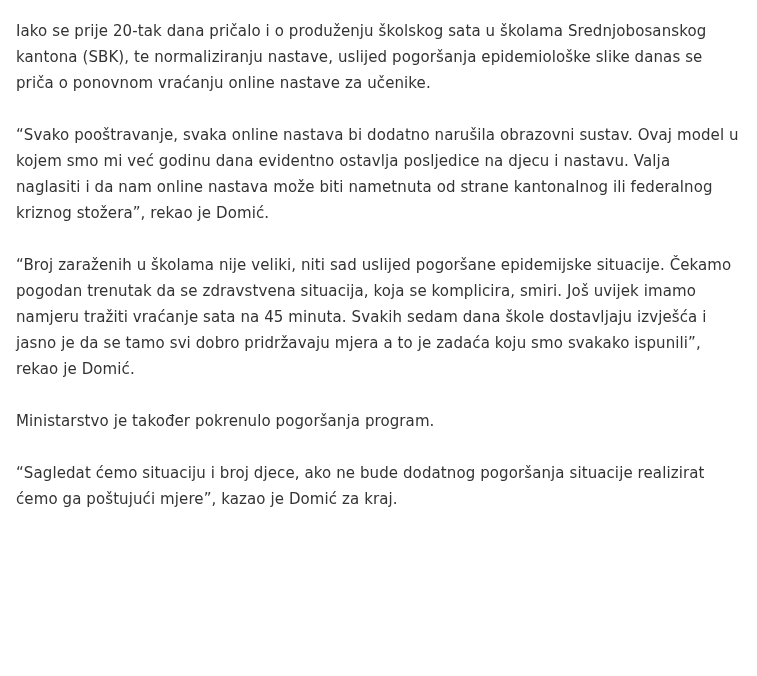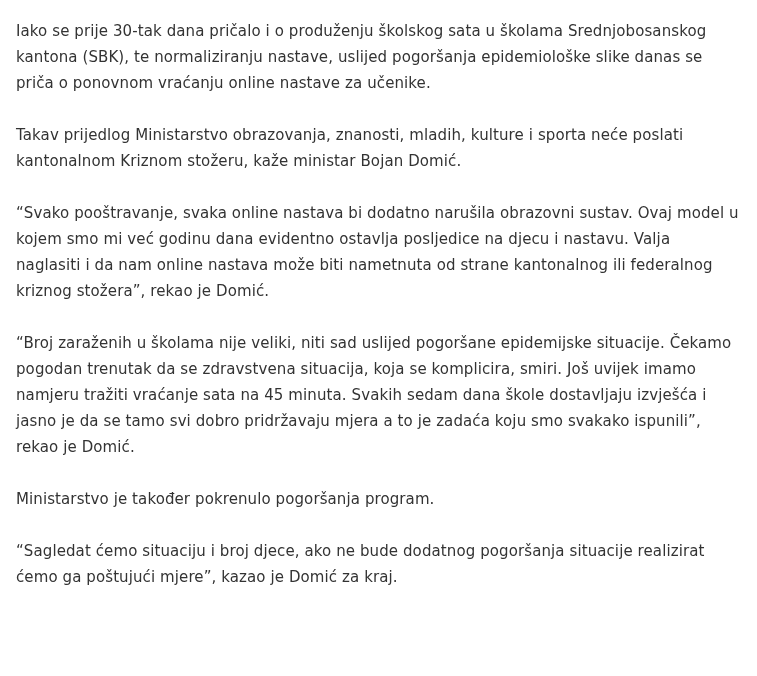--- a/index.html
+++ b/index.html
@@ -22,19 +22,18 @@
     text-align: left;
   }
   .article-body p:last-child {
     margin-bottom: 16px;
   }
 </style>
 </head>
 <body>
 
 <div class="article-body">
-  <p>Iako se prije 30-tak dana pričalo i o produženju školskog sata u školama Srednjobosanskog kantona (SBK), te normaliziranju nastave, uslijed pogoršanja epidemiološke slike danas se priča o ponovnom vraćanju online nastave za učenike.</p>
-  <p>Takav prijedlog Ministarstvo obrazovanja, znanosti, mladih, kulture i sporta neće poslati kantonalnom Kriznom stožeru, kaže ministar Bojan Domić.</p>
+  <p>Iako se prije 20-tak dana pričalo i o produženju školskog sata u školama Srednjobosanskog kantona (SBK), te normaliziranju nastave, uslijed pogoršanja epidemiološke slike danas se priča o ponovnom vraćanju online nastave za učenike.</p>
   <p>“Svako pooštravanje, svaka online nastava bi dodatno narušila obrazovni sustav. Ovaj model u kojem smo mi već godinu dana evidentno ostavlja posljedice na djecu i nastavu. Valja naglasiti i da nam online nastava može biti nametnuta od strane kantonalnog ili federalnog kriznog stožera”, rekao je Domić.</p>
   <p>“Broj zaraženih u školama nije veliki, niti sad uslijed pogoršane epidemijske situacije. Čekamo pogodan trenutak da se zdravstvena situacija, koja se komplicira, smiri. Još uvijek imamo namjeru tražiti vraćanje sata na 45 minuta. Svakih sedam dana škole dostavljaju izvješća i jasno je da se tamo svi dobro pridržavaju mjera a to je zadaća koju smo svakako ispunili”, rekao je Domić.</p>
   <p>Ministarstvo je također pokrenulo pogoršanja program.</p>
   <p>“Sagledat ćemo situaciju i broj djece, ako ne bude dodatnog pogoršanja situacije realizirat ćemo ga poštujući mjere”, kazao je Domić za kraj.</p>
 </div>
 
 </body></html>

